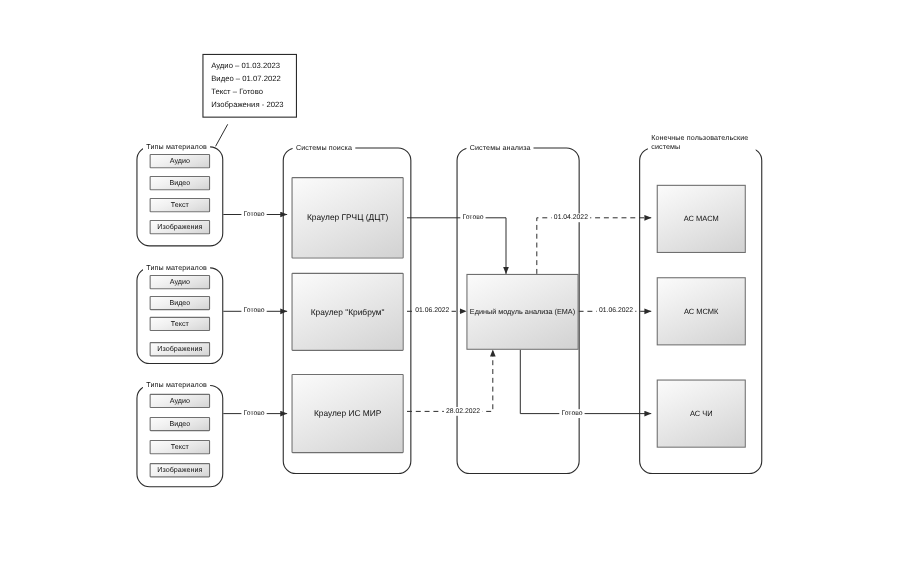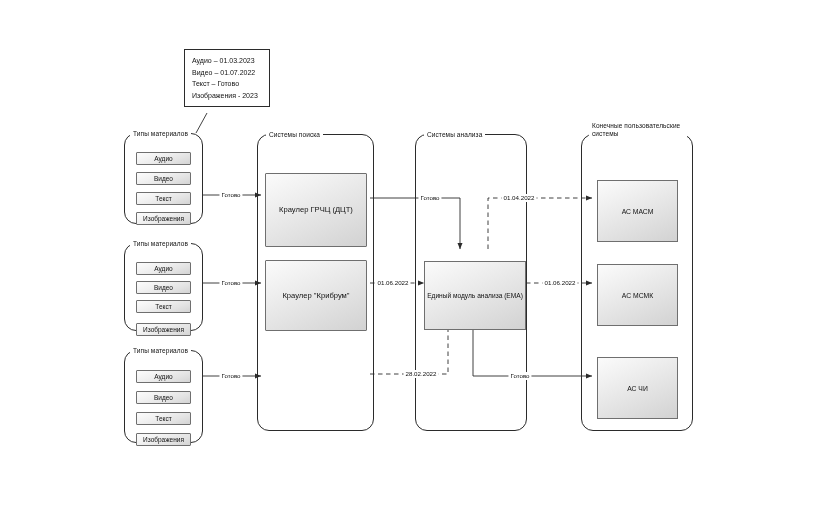--- a/index.html
+++ b/index.html
@@ -39,21 +39,20 @@
 
   
   .nodebox{
     position:absolute;
     box-sizing:border-box;
     border:1px solid #6f6f6f;
     background:linear-gradient(155deg,#fbfbfb 0%,#f0f0f0 28%,#e2e2e2 62%,#d2d2d2 100%);
     display:flex;align-items:center;justify-content:center;
     text-align:center;
     color:#111;
-    margin-top:12px;
   }
   .chip{
     border:1px solid #6f6f6f;
     background:linear-gradient(160deg,#fcfcfc 0%,#f1f1f1 35%,#e3e3e3 70%,#d4d4d4 100%);
     font-size:6.5px;
     line-height:8px;
     height:13px;
     border-radius:1px;
   }
   .bigbox{
@@ -153,20 +152,21 @@
     <div class="nodebox chip" style="left:136px;top:358px;width:55px;">Аудио</div>
     <div class="nodebox chip" style="left:136px;top:379px;width:55px;">Видео</div>
     <div class="nodebox chip" style="left:136px;top:400px;width:55px;">Текст</div>
     <div class="nodebox chip" style="left:136px;top:421px;width:55px;">Изображения</div>
 
     <div class="group" style="left:257px;top:134px;width:117px;height:297px;"></div>
     <div class="group-title" style="left:266px;top:131px;">Системы поиска</div>
 
     <div class="nodebox bigbox" style="left:265px;top:161px;width:102px;height:74px;">Краулер ГРЧЦ (ДЦТ)</div>
     <div class="nodebox bigbox" style="left:265px;top:248px;width:102px;height:71px;">Краулер "Крибрум"</div>
+    <div class="nodebox bigbox" style="left:265px;top:340px;width:102px;height:72px;">Краулер ИС МИР</div>
 
     <div class="group" style="left:415px;top:134px;width:112px;height:297px;"></div>
     <div class="group-title" style="left:424px;top:131px;">Системы анализа</div>
 
     <div class="nodebox midbox" style="left:424px;top:249px;width:102px;height:69px;">Единый модуль анализа (ЕМА)</div>
 
     <div class="group" style="left:581px;top:134px;width:112px;height:297px;"></div>
     <div class="group-title two-line" style="left:589px;top:122px;">Конечные пользовательские системы</div>
 
     <div class="nodebox endbox" style="left:597px;top:168px;width:81px;height:62px;">АС МАСМ</div>

